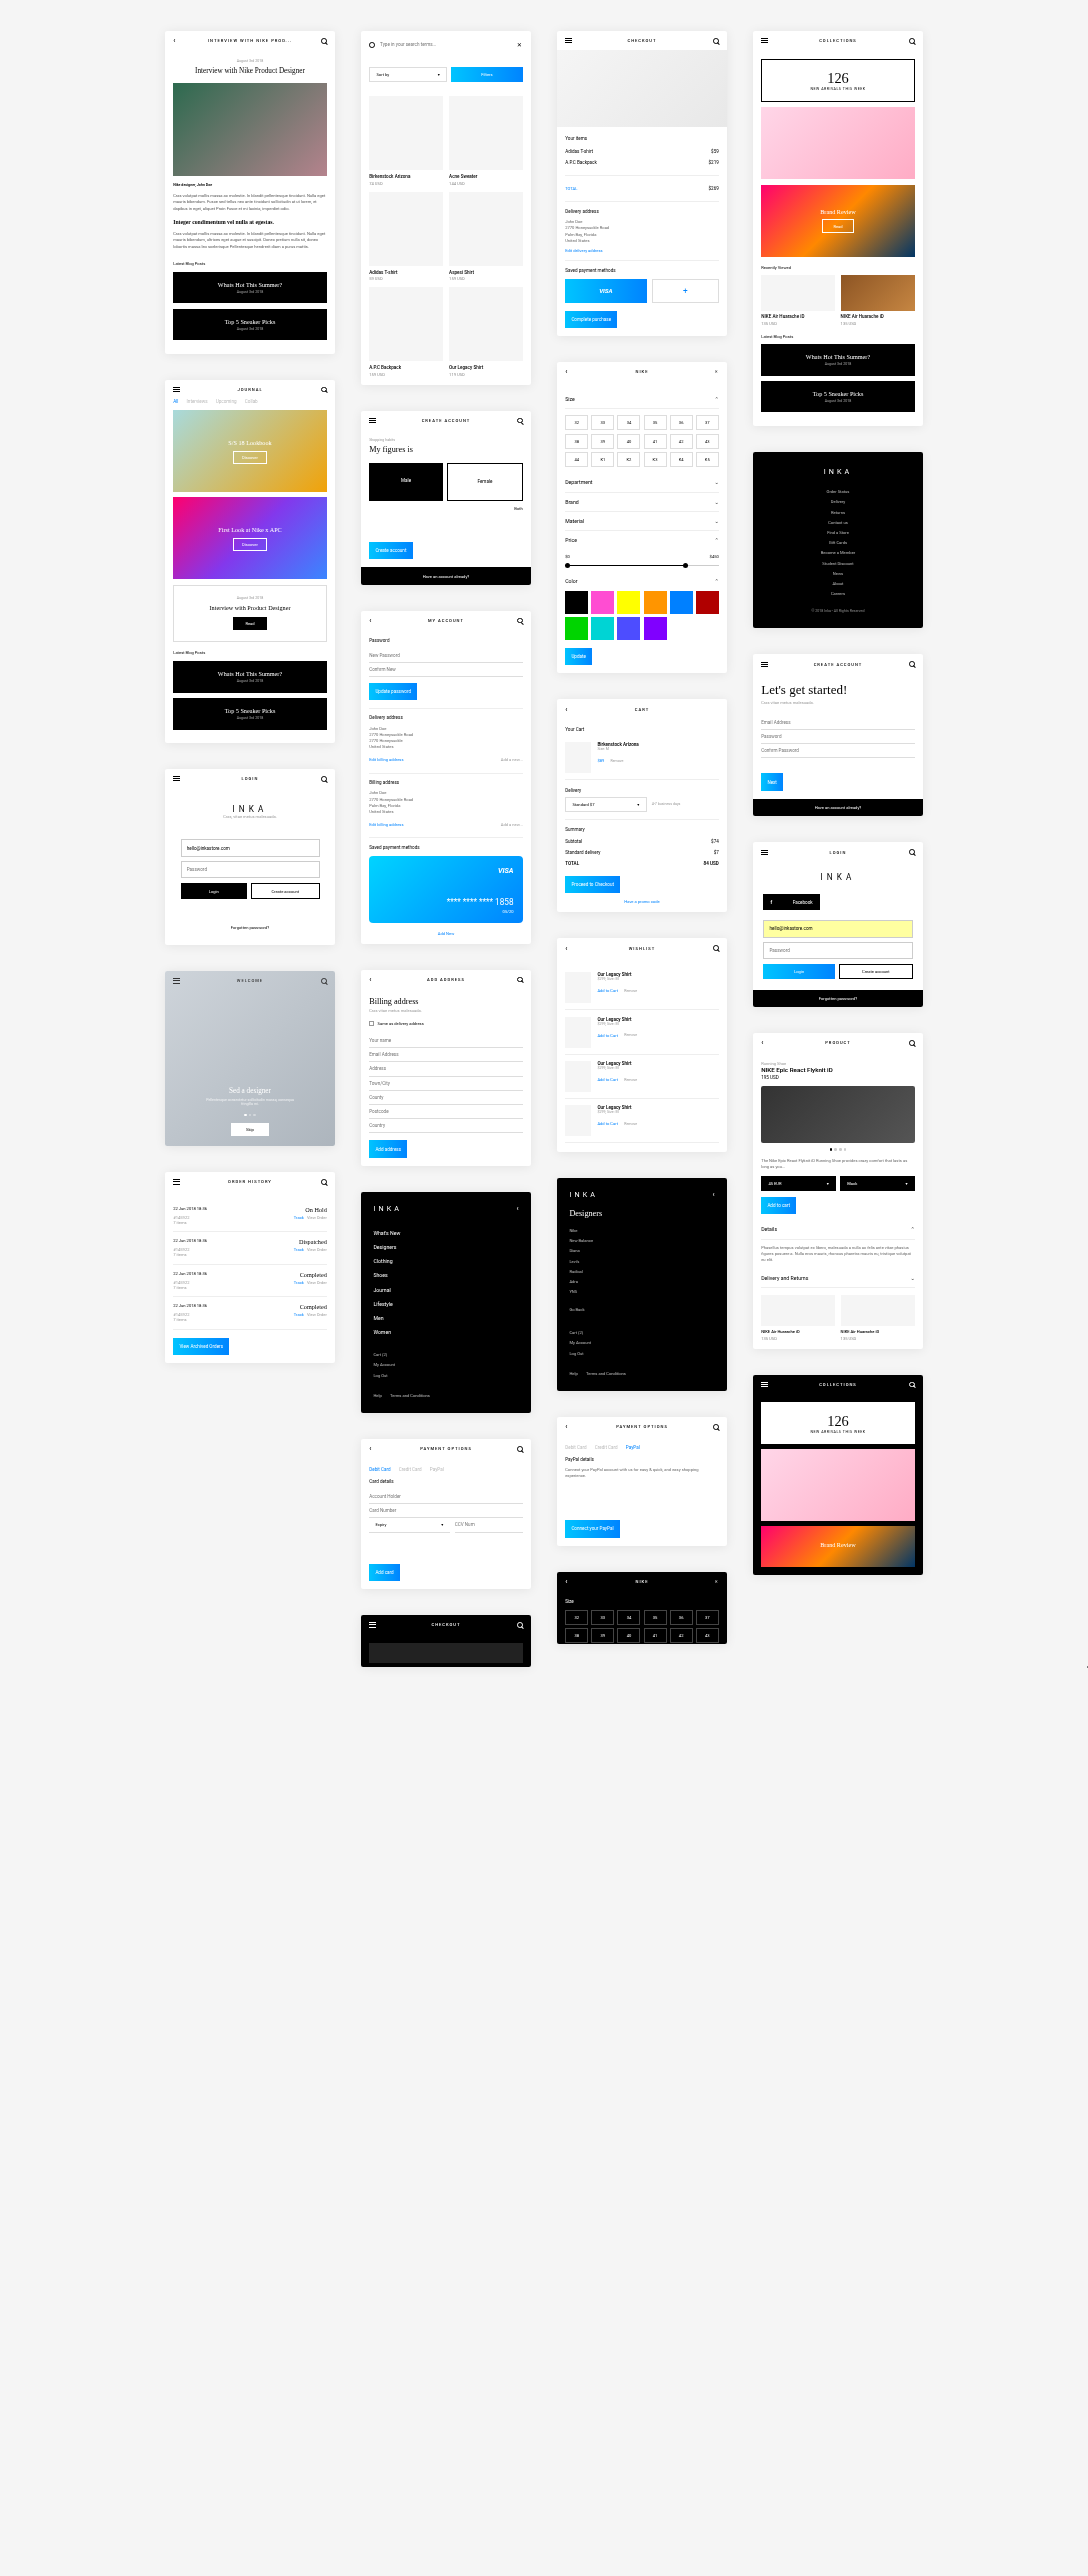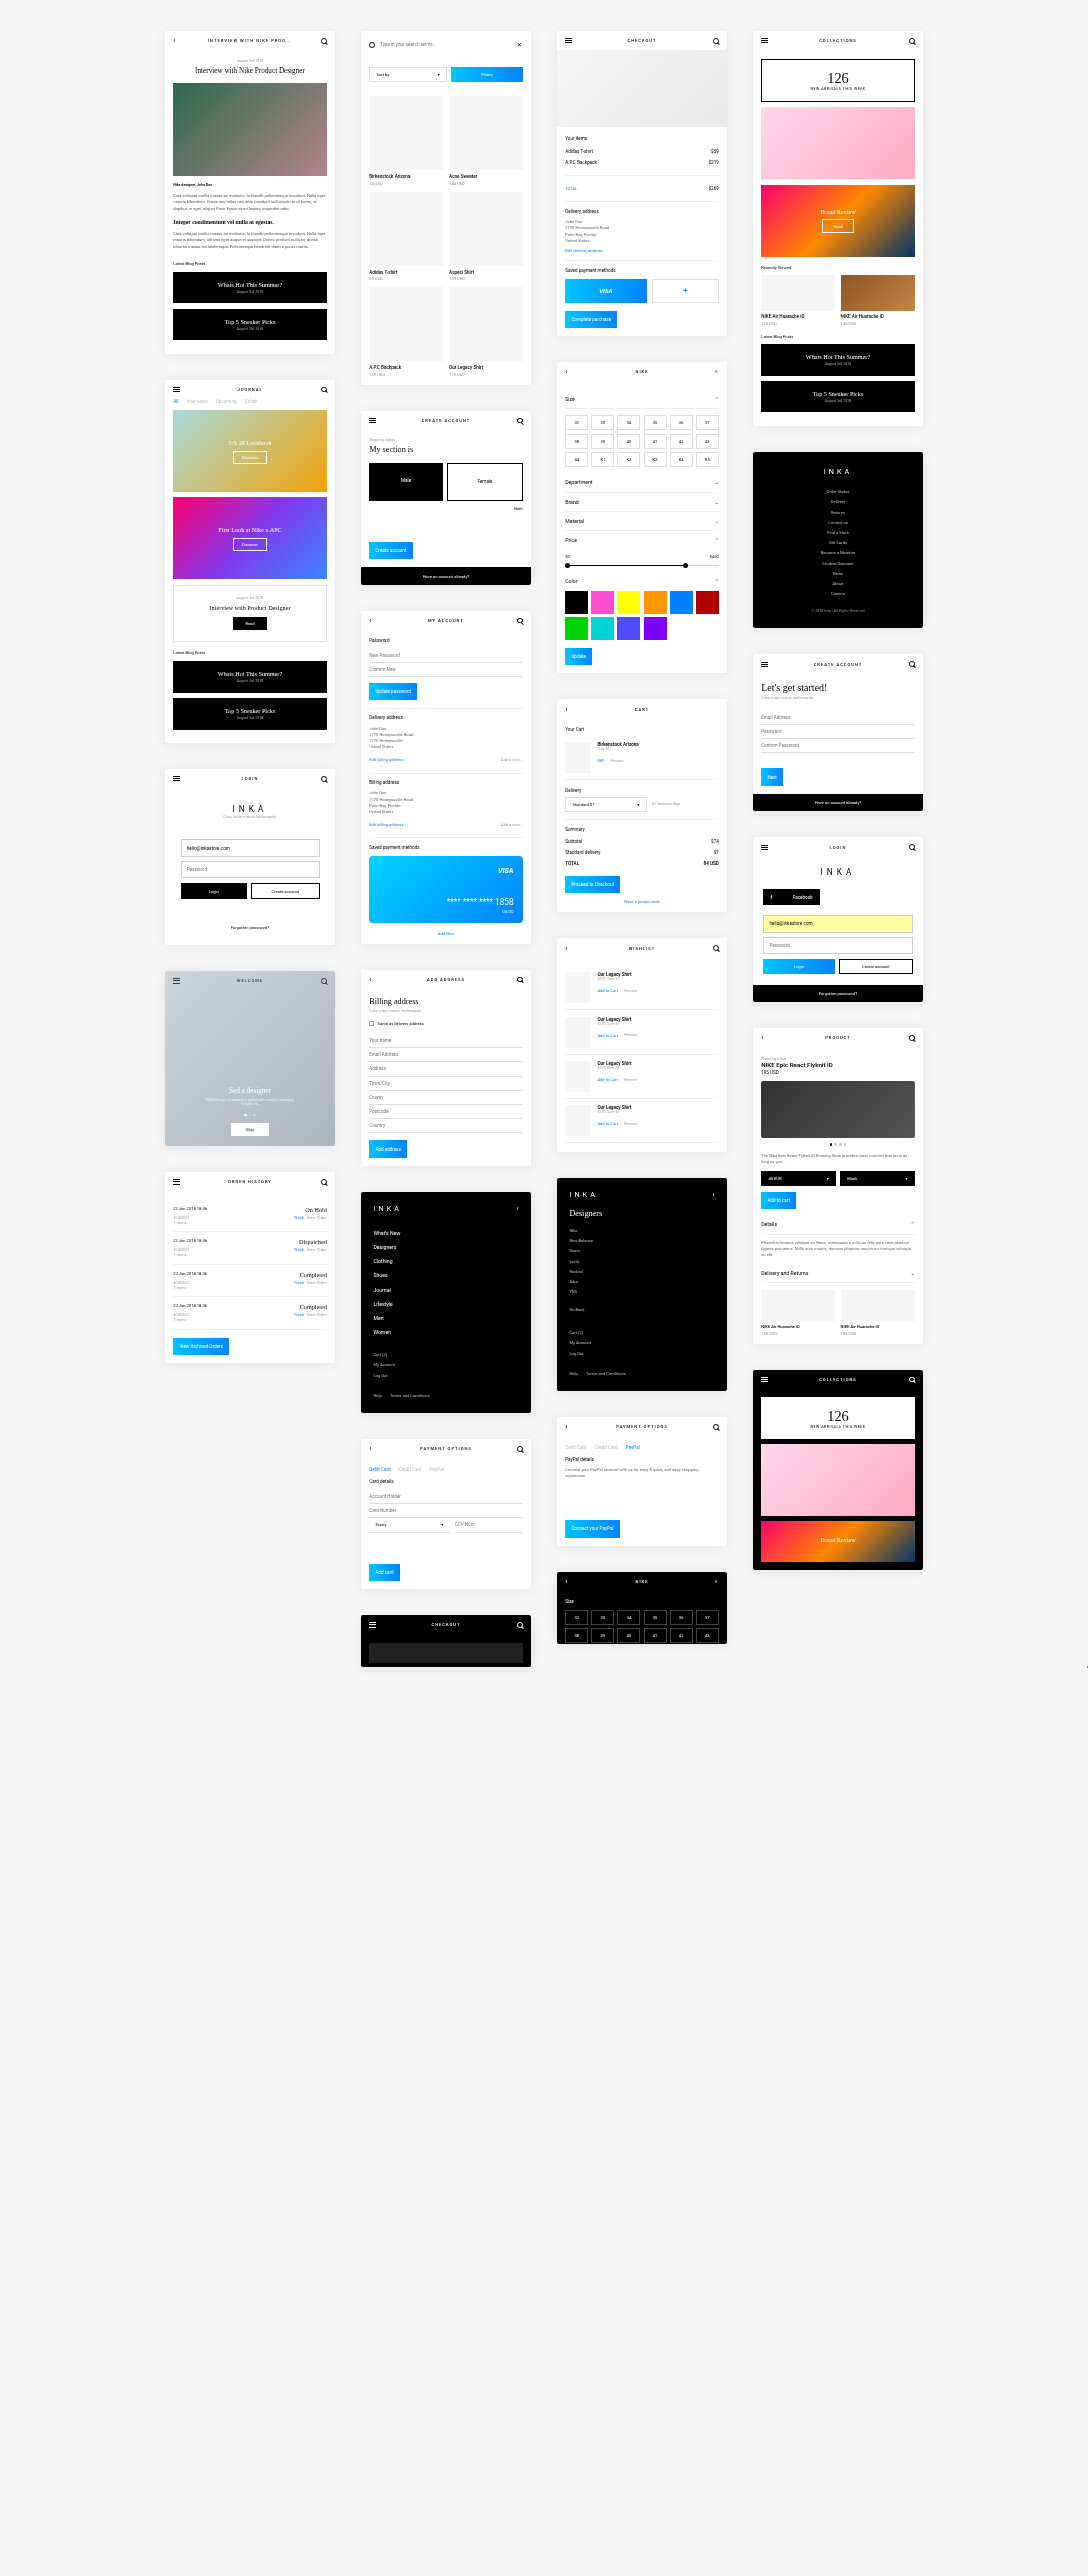--- a/index.html
+++ b/index.html
@@ -304,21 +304,21 @@
     <div class="menu-ic">
               <span></span>
               <span></span>
               <span></span>
             </div>
     <span class="hdr-title">CREATE ACCOUNT</span>
     <span class="srch-ic"></span>
   </div>
   <div class="pad">
     <div style="font-size:3.6px;color:#999;margin-bottom:3.1px">Shopping habits</div>
-    <div class="serif" style="font-size:8.2px;margin-bottom:8.2px">My section is</div>
+    <div class="serif" style="font-size:8.2px;margin-bottom:8.2px">My figures is</div>
     <div style="display:flex;gap:4.1px;margin-bottom:5.2px">
       <div style="flex:1;background:#000;color:#fff;padding:15.5px 0;text-align:center;font-size:4.6px">Male</div>
       <div style="flex:1;border:0.5px solid #000;padding:15.5px 0;text-align:center;font-size:4.6px">Female</div>
     </div>
     <div style="text-align:right;font-size:4.1px;margin-bottom:31px">Both</div>
     <button class="btn btn-blue">Create account</button>
   </div>
   <div style="background:#000;color:#fff;text-align:center;padding:6.2px;font-size:4.1px">Have an account already?</div>
 </div>
 
@@ -835,21 +835,21 @@
   <div class="hdr ctr">
     <div class="menu-ic">
               <span></span>
               <span></span>
               <span></span>
             </div>
     <span class="hdr-title">CREATE ACCOUNT</span>
     <span class="srch-ic"></span>
   </div>
   <div class="pad">
-    <div class="serif" style="font-size:10px;margin-bottom:2.1px">Let's get started!</div>
+    <div class="serif" style="font-size:13px;margin-bottom:2.1px">Let's get started!</div>
     <div style="font-size:4.1px;color:#999;margin-bottom:10.3px">Cras vitae metus malesuada.</div>
     <input class="input" placeholder="Email Address" style="">
     <input class="input" placeholder="Password" style="">
     <input class="input" placeholder="Confirm Password" style="">
     <div style="height:15.5px"></div>
     <button class="btn btn-blue">Next</button>
   </div>
   <div style="background:#000;color:#fff;text-align:center;padding:6.2px;font-size:4.1px">Have an account already?</div>
 </div>
 

